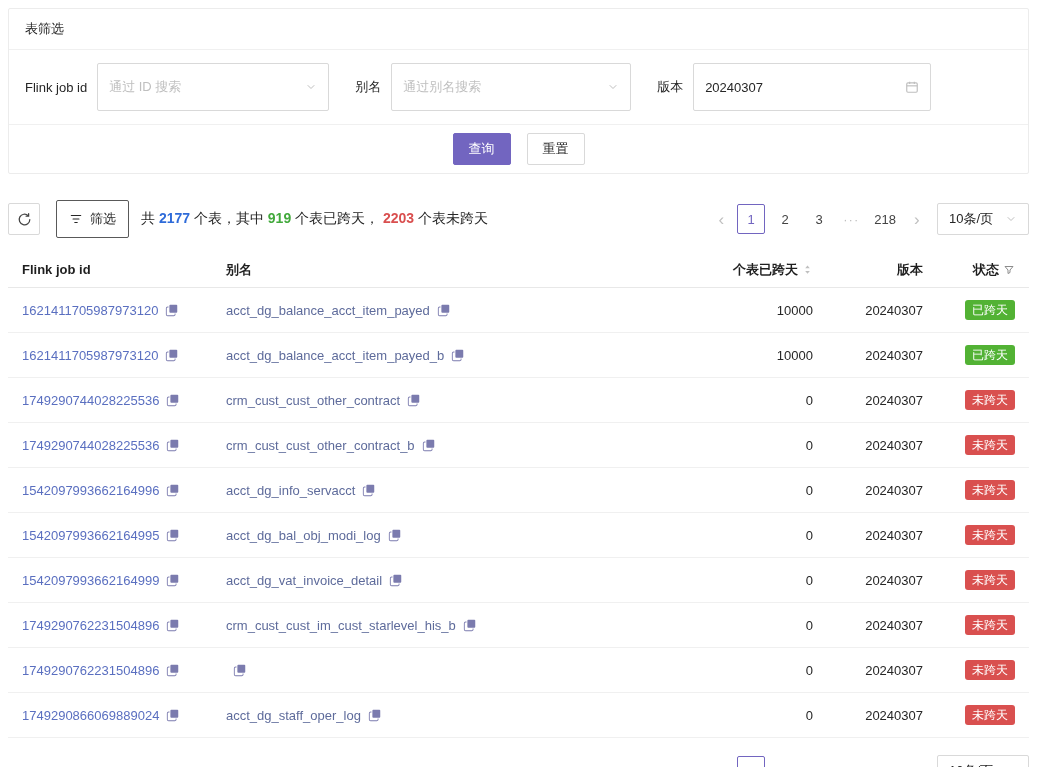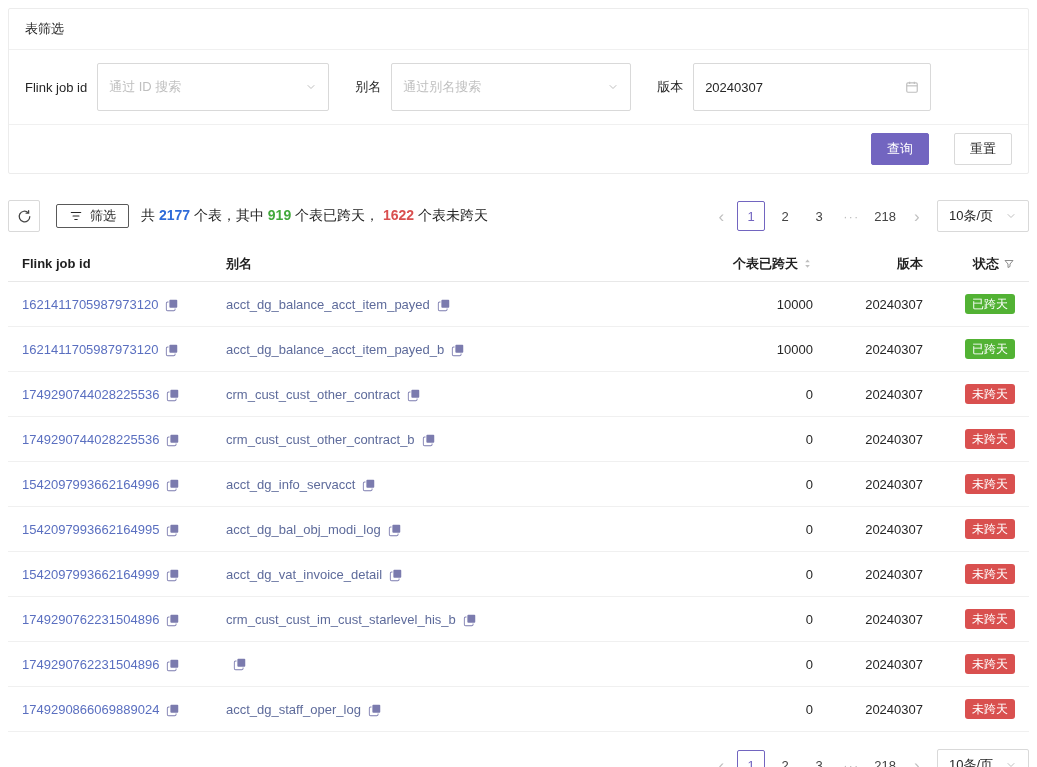--- a/index.html
+++ b/index.html
@@ -23,36 +23,36 @@
     display:flex; align-items:center; justify-content:space-between;
     padding:16px 11px; cursor:pointer;
   }
   .control .ph { color:#bfbfbf; font-size:13px; }
   .control .val { color:#262626; font-size:13px; }
   .w-select1 { width:232px; }
   .w-select2 { width:240px; }
   .w-date    { width:238px; }
   .ctl-icon { display:inline-flex; align-items:center; color:#bfbfbf; }
   .divider { border-top:1px solid #f0f0f0; }
-  .actions { display:flex; justify-content:flex-end; align-items:center; gap:25px; padding:8px 16px; }
+  .actions { display:flex; justify-content:center; align-items:center; gap:16px; padding:8px 16px; }
   .btn {
     height:32px; padding:0 15px; border:1px solid #d9d9d9; border-radius:2px;
     background:#fff; font-size:13px; color:#262626; cursor:pointer;
     font-family:inherit;
   }
   .btn.primary { background:#7265c0; border-color:#7265c0; color:#fff; }
 
   
   .toolbar { display:flex; align-items:center; margin-top:26px; }
   .icon-btn {
     width:32px; height:32px; border:1px solid #d9d9d9; border-radius:2px; background:#fff;
     display:flex; align-items:center; justify-content:center; color:#434343; cursor:pointer;
   }
   .filter-btn {
-    height:24px; margin-left:16px; padding:0 12px;
+    height:38px; margin-left:16px; padding:0 12px;
     border:1px solid #595959; border-radius:2px; background:#fff;
     display:flex; align-items:center; gap:7px; font-size:13px; color:#262626; cursor:pointer;
     font-family:inherit;
   }
   .summary { margin-left:12px; font-size:14px; color:#262626; white-space:nowrap; }
   .sum-total { color:#2e6bd9; font-weight:600; }
   .sum-green { color:#42a93c; font-weight:600;margin-top:43px; }
   .sum-red   { color:#d94f4f; font-weight:600; }
   .spacer { flex:1; }
 
@@ -75,21 +75,21 @@
   
   .table { margin-top:14px; }
   .thead, .trow {
     display:grid;
     grid-template-columns:196px 1fr 120px 110px 92px;
     align-items:center; padding:0 14px;
   }
   .thead { height:36px; border-bottom:1px solid #e8e8e8; }
   .th { font-weight:600; color:#1f1f1f; font-size:13px; display:flex; align-items:center; }
   .trow { height:45px; border-bottom:1px solid #f0f0f0; }
-  .td { display:flex; align-items:flex-end; font-size:13px; }
+  .td { display:flex; align-items:flex-start; font-size:13px; }
   .col-alias { padding-left:8px; }
   .col-right { justify-content:flex-end; text-align:right; }
   .link { color:#5a6fc0; text-decoration:none; cursor:pointer; }
   .link.alias { color:#5e6b9b; }
   .copy { margin-left:7px; color:#7b7bae; display:inline-flex; cursor:pointer; }
   .badge { color:#fff; font-size:12px; padding:3px 7px; border-radius:3px; line-height:1.2; white-space:nowrap; }
   .hdr-icon { margin-left:4px; display:inline-flex; align-items:center; }
 
   .footer { display:flex; justify-content:flex-end; align-items:center; margin-top:17px; }
 </style>
@@ -165,21 +165,21 @@
         <svg viewBox="0 0 24 24" width="14" height="14" fill="none" stroke="currentColor" stroke-width="2" stroke-linecap="round">
             <line x1="4" y1="6" x2="20" y2="6"></line>
             <line x1="7" y1="12" x2="17" y2="12"></line>
             <line x1="10" y1="18" x2="14" y2="18"></line>
           </svg>
       </span>
       <span>筛选</span>
     </button>
 
     <div class="summary">
-      <span>共 </span><span class="sum-total">2177</span><span> 个表，其中 </span><span class="sum-green">919</span><span> 个表已跨天， </span><span class="sum-red">1622</span><span> 个表未跨天</span>
+      <span>共 </span><span class="sum-total">2177</span><span> 个表，其中 </span><span class="sum-green">919</span><span> 个表已跨天， </span><span class="sum-red">2203</span><span> 个表未跨天</span>
     </div>
 
     <div class="spacer"></div>
 
     <div class="pagination">
         <span class="pg-arrow">‹</span>
         <span class="pg active">1</span>
         <span class="pg">2</span>
         <span class="pg">3</span>
         <span class="pg-ellipsis">···</span>

